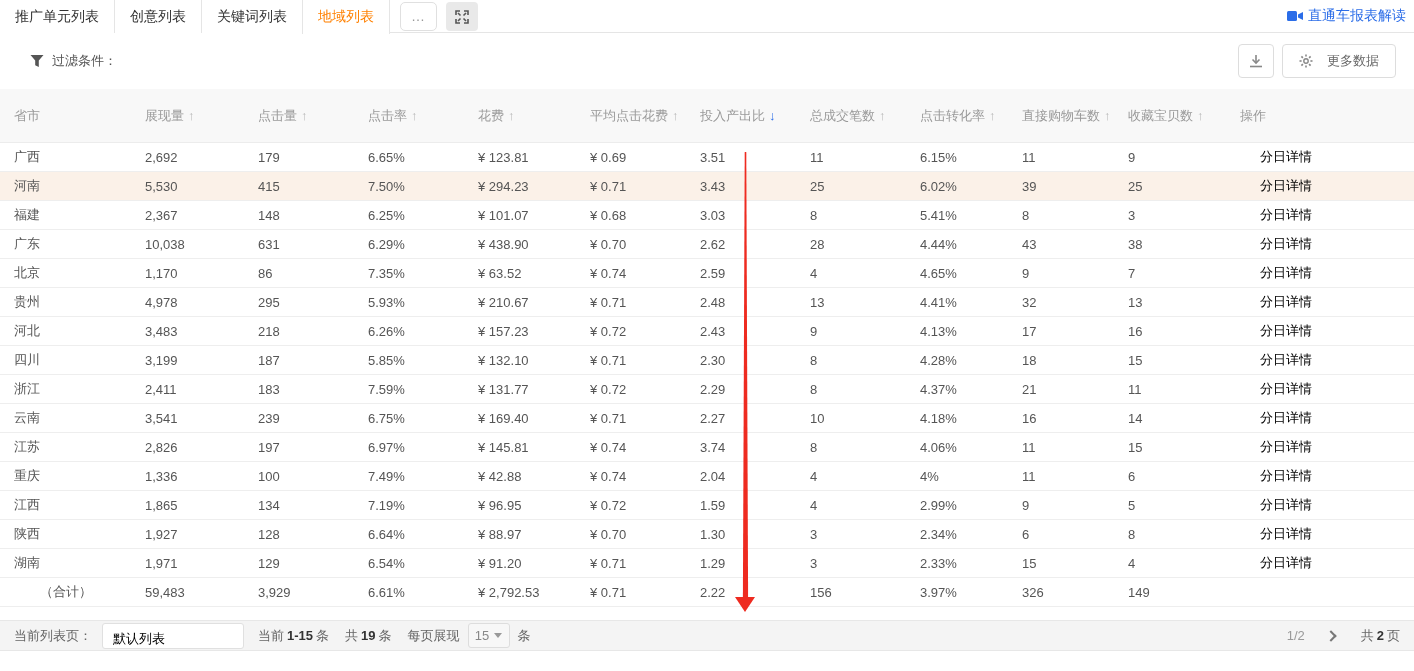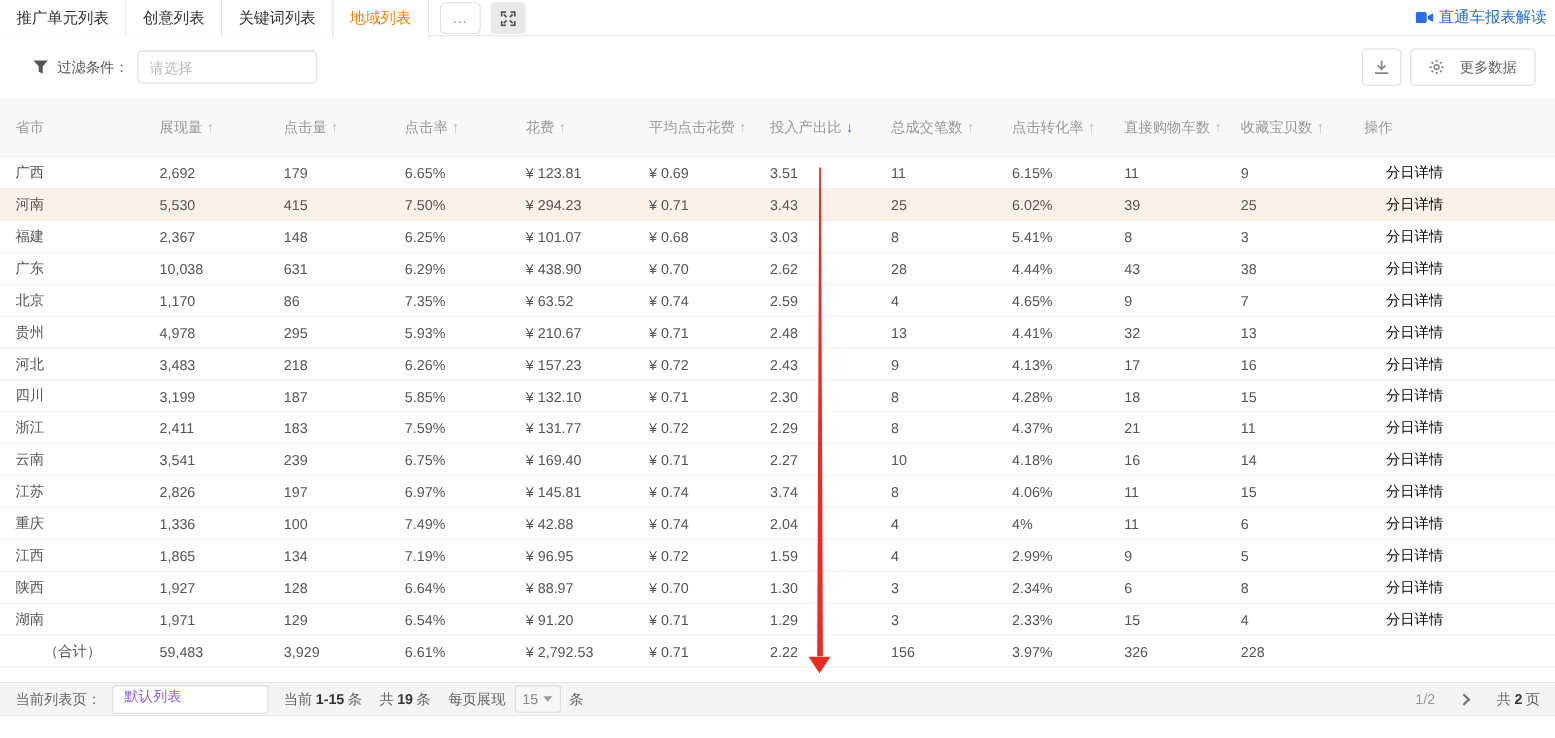--- a/index.html
+++ b/index.html
@@ -60,22 +60,22 @@
     background:#ee2b20; clip-path:polygon(44% 0, 56% 0, 70% 100%, 30% 100%); }
   .red-arrow .head { position:absolute; left:-4px; top:445px; width:0; height:0;
     border-left:10px solid transparent; border-right:10px solid transparent;
     border-top:15px solid #ee2b20; }
 
   
   .footer { position:absolute; left:0; right:0; top:620px; height:31px; background:#f4f4f4;
     border-top:1px solid #e7e7e7; border-bottom:1px solid #e7e7e7; display:flex;
     align-items:center; padding:0 14px; font-size:13px; color:#666; }
   .list-select { width:142px; height:26px; background:#fff; border:1px solid #e0e0e0;
-    border-radius:3px; margin:0 14px 0 10px; display:flex; align-items:flex-start;
-    padding-left:10px; color:#8b5cf6; cursor:pointer; }
+    border-radius:3px; margin:0 14px 0 10px; display:flex; align-items:flex-end;
+    padding-left:10px; color:#000000; cursor:pointer; }
   .footer b { color:#333; font-weight:bold; margin:0 3px; }
   .footer .seg { margin-right:16px; white-space:nowrap; }
   .per-page-select { display:inline-flex; align-items:center; justify-content:center; gap:5px;
     width:42px; height:25px; background:#f7f7f7; border:1px solid #ddd; border-radius:3px;
     color:#888; margin:0 8px; cursor:pointer; }
   .caret-down { width:0; height:0; border-left:4px solid transparent;
     border-right:4px solid transparent; border-top:5px solid #999; }
   .footer-spacer { flex:1; }
   .page-indicator { color:#999; margin-right:18px; }
   .next-page-btn { width:20px; height:20px; background:transparent; border:none; cursor:pointer;
@@ -126,21 +126,20 @@
     </a>
   </div>
 
   <div class="filterbar">
     <span class="funnel-icon">
       <svg width="14" height="14" viewBox="0 0 14 14">
         <path d="M0.5 1 H13.5 L8.8 6.5 V13 L5.2 11.2 V6.5 Z" fill="#555"></path>
       </svg>
     </span>
     <span class="filter-label">过滤条件：</span>
-    <input class="filter-input" type="text" placeholder="请选择" style="">
     <div class="filter-spacer"></div>
     <button class="icon-btn">
       <span style="display:inline-flex;">
         <svg width="14" height="14" viewBox="0 0 14 14">
           <path d="M7 1 V8" stroke="#888" stroke-width="1.6"></path>
           <path d="M3.5 5.5 L7 9 L10.5 5.5" fill="none" stroke="#888" stroke-width="1.6"></path>
           <path d="M1 12.5 H13" stroke="#888" stroke-width="1.6"></path>
         </svg>
       </span>
     </button>
@@ -428,21 +427,21 @@
           <div class="td">（合计）</div>
           <div class="td">59,483</div>
           <div class="td">3,929</div>
           <div class="td">6.61%</div>
           <div class="td">¥ 2,792.53</div>
           <div class="td">¥ 0.71</div>
           <div class="td">2.22</div>
           <div class="td">156</div>
           <div class="td">3.97%</div>
           <div class="td">326</div>
-          <div class="td">228</div>
+          <div class="td">149</div>
           <div class="td"></div>
         </div>
       </div>
   </div>
 
   <div class="red-arrow">
     <div class="shaft"></div>
     <div class="head"></div>
   </div>
 

